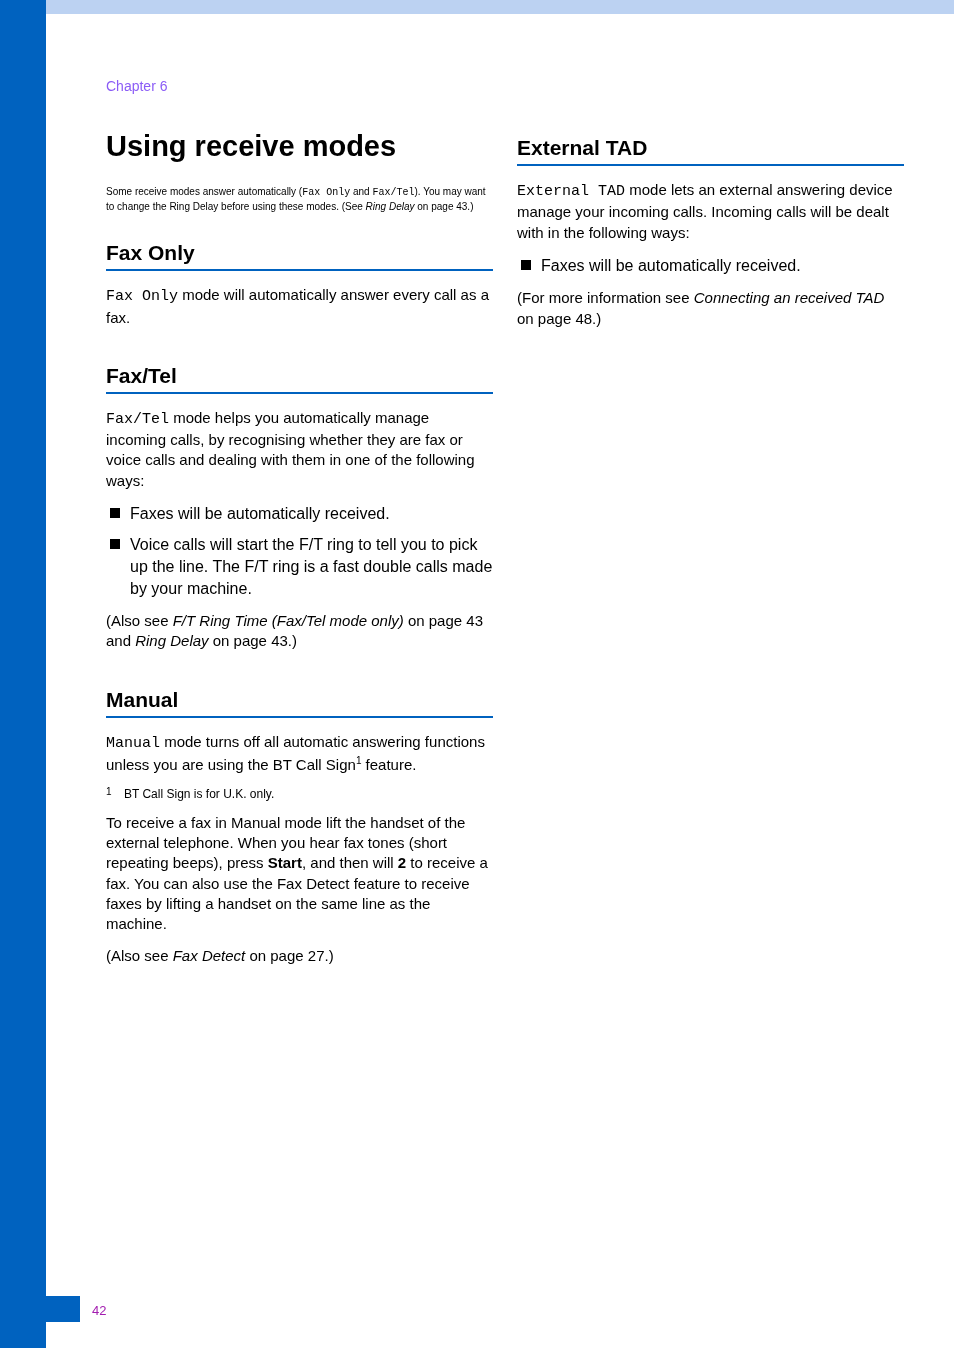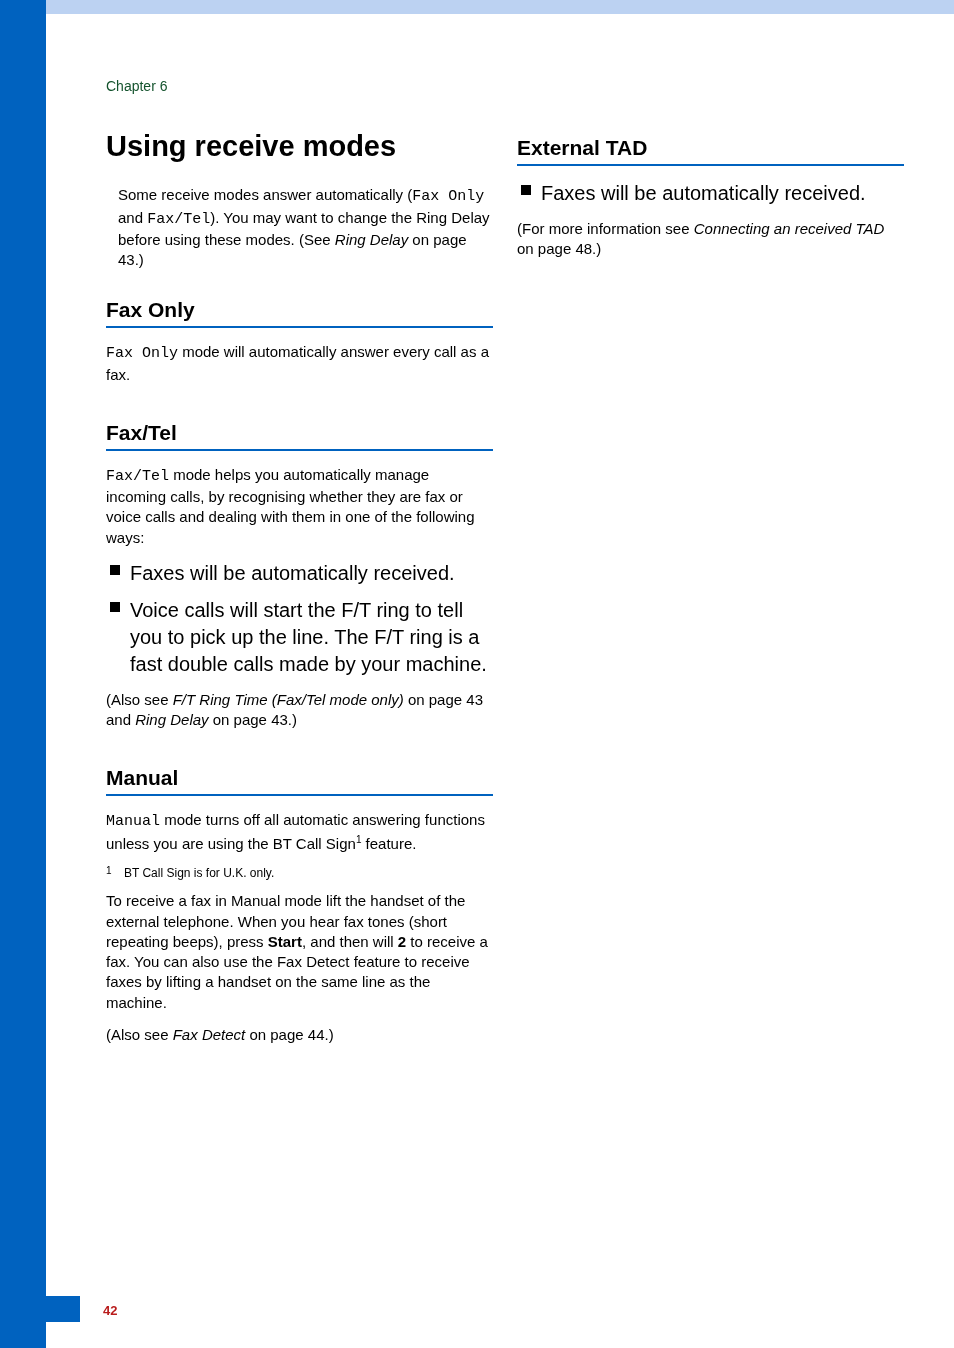--- a/index.html
+++ b/index.html
@@ -2,38 +2,38 @@
 <html><head>
 <meta charset="utf-8">
 <style>
   * { box-sizing: border-box; margin: 0; padding: 0; }
   html, body { width: 954px; height: 1348px; background: #ffffff; font-family: Arial, Helvetica, sans-serif; color: #000; }
   .page { position: relative; width: 954px; height: 1348px; }
   .top-band { position: absolute; top: 0; left: 0; width: 954px; height: 14px; background: #bcd2f2; }
   .spine-top { position: absolute; top: 0; left: 0; width: 46px; height: 50px; background: #0062bf; }
   .spine-rest { position: absolute; top: 50px; left: 0; width: 46px; height: 1298px; background: #0062bf; }
   .content { position: absolute; top: 62px; left: 46px; width: 908px; padding: 16px 50px 0 60px; }
-  .chapter { font-size: 14px; color: #14532d; margin-bottom: 36px; }
+  .chapter { font-size: 14px; color: #8b5cf6; margin-bottom: 36px; }
   .columns { display: flex; gap: 24px; }
   .col { flex: 1 1 0; }
   h1.main-title { font-size: 29px; font-weight: bold; margin-bottom: 22px; line-height: 1.15; }
-  .intro { font-size: 15px; line-height: 1.35; margin-bottom: 28px; margin-left: 12px; }
+  .intro { font-size: 10px; line-height: 1.35; margin-bottom: 28px; }
   h2.sub { font-size: 21px; font-weight: bold; padding-bottom: 4px; border-bottom: 2px solid #0062bf; margin-bottom: 14px; margin-top: 4px; }
   p.body { font-size: 15px; line-height: 1.35; margin-bottom: 12px; }
   ul.square { list-style: none; padding-left: 0; margin-bottom: 12px; }
-  ul.square li { position: relative; padding-left: 24px; font-size: 20px; line-height: 1.35; margin-bottom: 10px; }
+  ul.square li { position: relative; padding-left: 24px; font-size: 16px; line-height: 1.35; margin-bottom: 10px; }
   ul.square li::before { content: ""; position: absolute; left: 4px; top: 5px; width: 10px; height: 10px; background: #000; }
   .mono { font-family: "Courier New", Courier, monospace; }
   .ital { font-style: italic; }
   .section-gap { height: 20px; }
   .footnote { font-size: 12px; line-height: 1.3; margin-top: 2px; margin-bottom: 10px; padding-left: 18px; position: relative; }
   .footnote .sup { position: absolute; left: 0; top: -2px; font-size: 10px; }
   sup { font-size: 10px; vertical-align: super; }
   .pagenum-box { position: absolute; left: 0; bottom: 26px; height: 26px; background: #0062bf; width: 80px; }
-  .pagenum { position: absolute; left: 103px; bottom: 30px; font-size: 13px; font-weight: bold; color: #b91c1c; }
+  .pagenum { position: absolute; left: 92px; bottom: 30px; font-size: 13px; font-weight: normal; color: #a21caf; }
 </style>
 </head>
 <body>
 
 <div class="page">
   <div class="top-band"></div>
   <div class="spine-top"></div>
   <div class="spine-rest"></div>
 
   <div class="content">
@@ -74,26 +74,29 @@
           <span class="mono">Manual</span><span> mode turns off all automatic answering functions unless you are using the BT Call Sign</span><sup>1</sup><span> feature.</span>
         </p>
         <div class="footnote">
           <span class="sup">1</span>
           <span>BT Call Sign is for U.K. only.</span>
         </div>
         <p class="body">
           <span>To receive a fax in Manual mode lift the handset of the external telephone. When you hear fax tones (short repeating beeps), press </span><b>Start</b><span>, and then will </span><b>2</b><span> to receive a fax. You can also use the Fax Detect feature to receive faxes by lifting a handset on the same line as the machine.</span>
         </p>
         <p class="body">
-          <span>(Also see </span><span class="ital">Fax Detect</span><span> on page 44.)</span>
+          <span>(Also see </span><span class="ital">Fax Detect</span><span> on page 27.)</span>
         </p>
       </div>
 
       <div class="col">
         <h2 class="sub" style="margin-top:6px;">External TAD</h2>
+        <p class="body">
+          <span class="mono">External TAD</span><span> mode lets an external answering device manage your incoming calls. Incoming calls will be dealt with in the following ways:</span>
+        </p>
         <ul class="square">
           <li>Faxes will be automatically received.</li>
         </ul>
         <p class="body">
           <span>(For more information see </span><span class="ital">Connecting an received TAD</span><span> on page 48.)</span>
         </p>
       </div>
     </div>
   </div>
 

